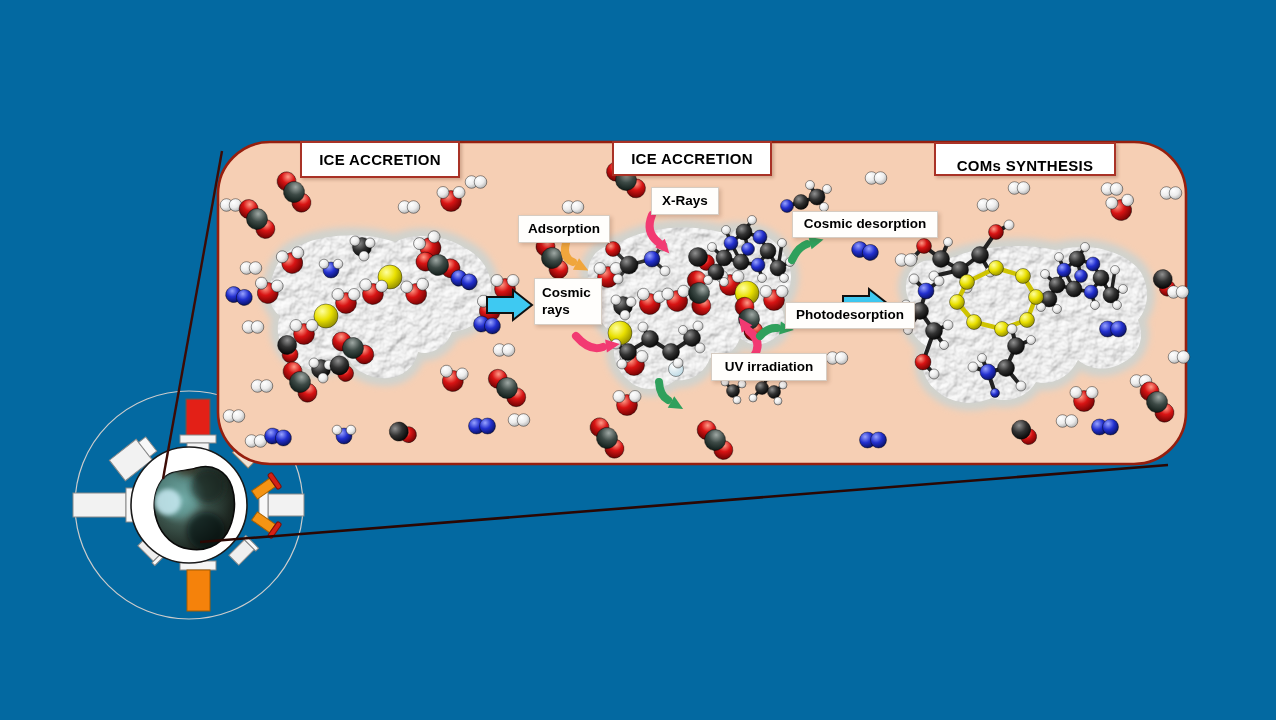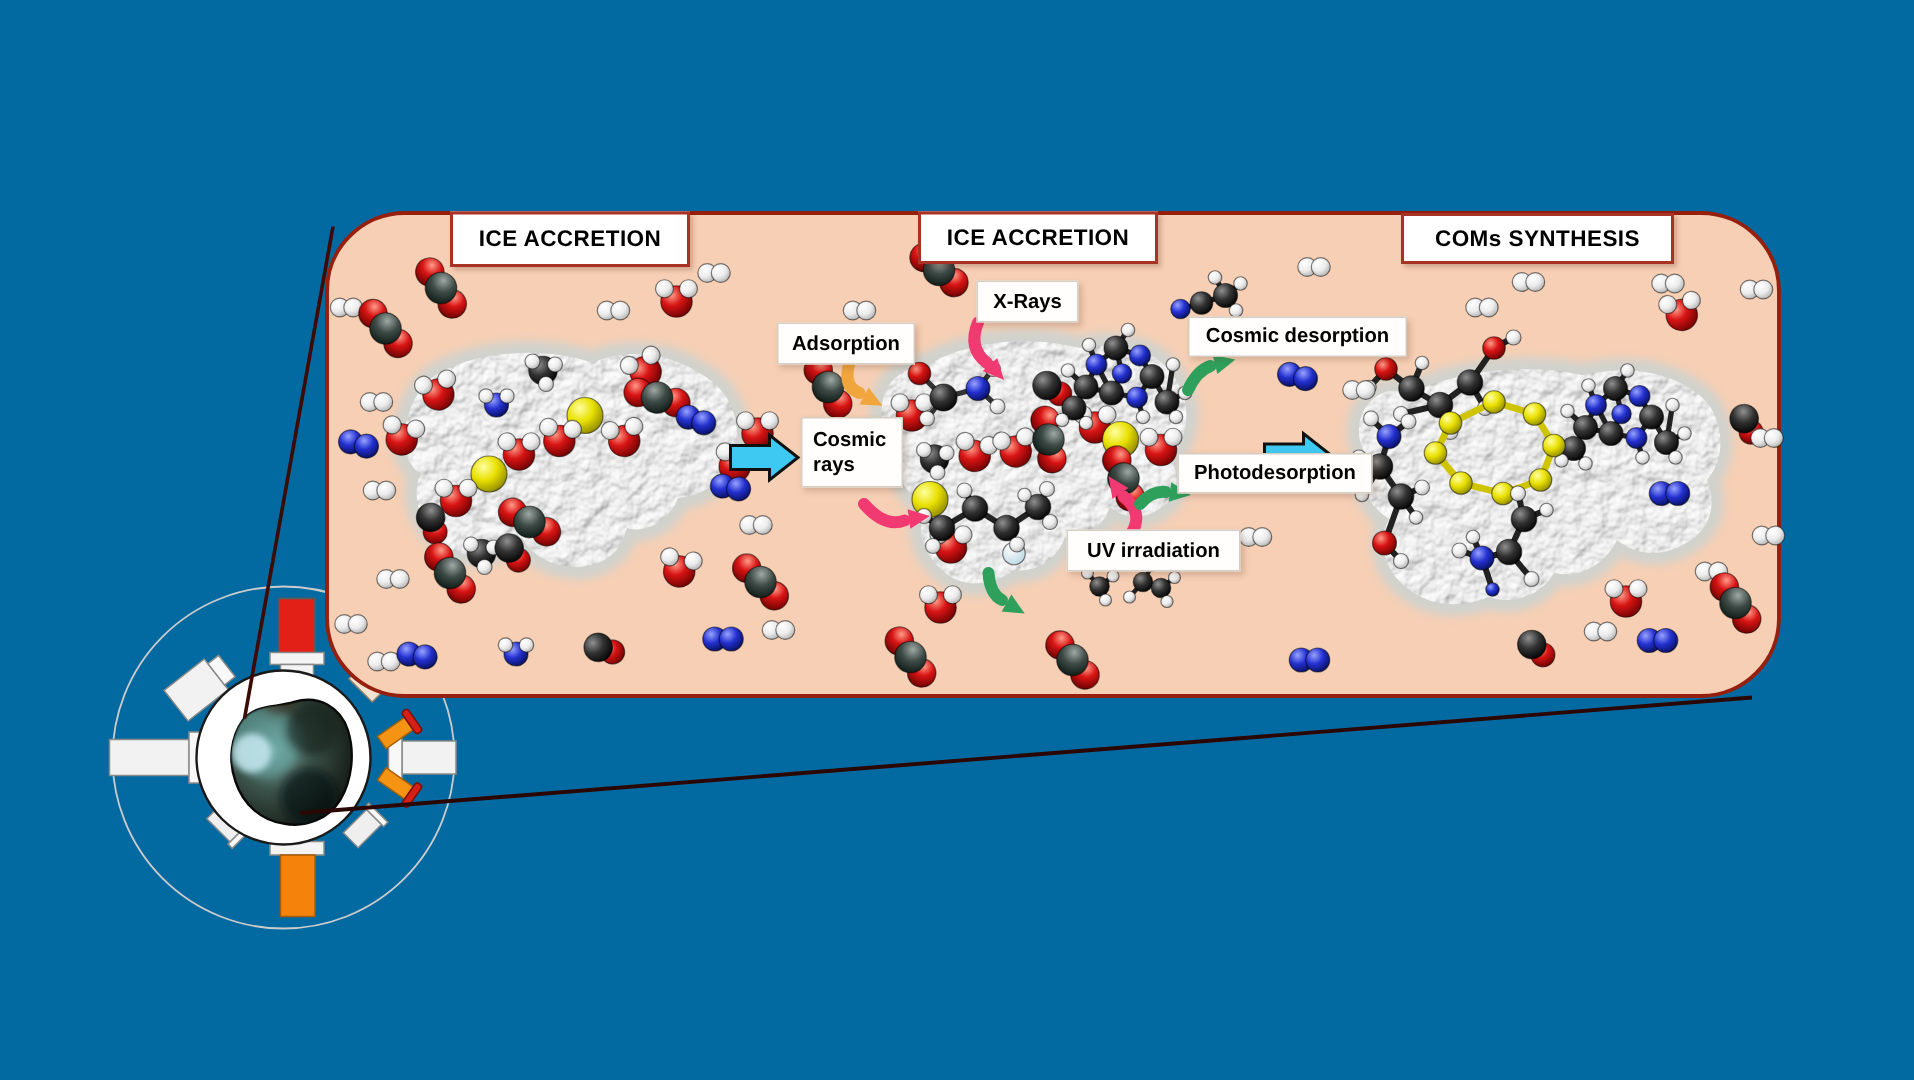--- a/index.html
+++ b/index.html
@@ -787,21 +787,21 @@
         </g>
       </g>
   </svg>
 
   <div class="title-box" style="left:300px;top:141px;width:156px;height:33px;">
     <span>ICE ACCRETION</span>
   </div>
   <div class="title-box" style="left:612px;top:141px;width:156px;height:31px;">
     <span>ICE ACCRETION</span>
   </div>
-  <div class="title-box" style="left:934px;top:142px;width:178px;height:30px;">
+  <div class="title-box" style="left:934px;top:142px;width:178px;height:30px;align-items:flex-end;">
     <span>COMs SYNTHESIS</span>
   </div>
 
   <div class="proc-label" style="left:518px;top:215px;width:90px;height:26px;">
     <span>Adsorption</span>
   </div>
   <div class="proc-label" style="left:651px;top:187px;width:66px;height:26px;">
     <span>X-Rays</span>
   </div>
   <div class="proc-label" style="left:534px;top:278px;width:66px;height:45px;">

